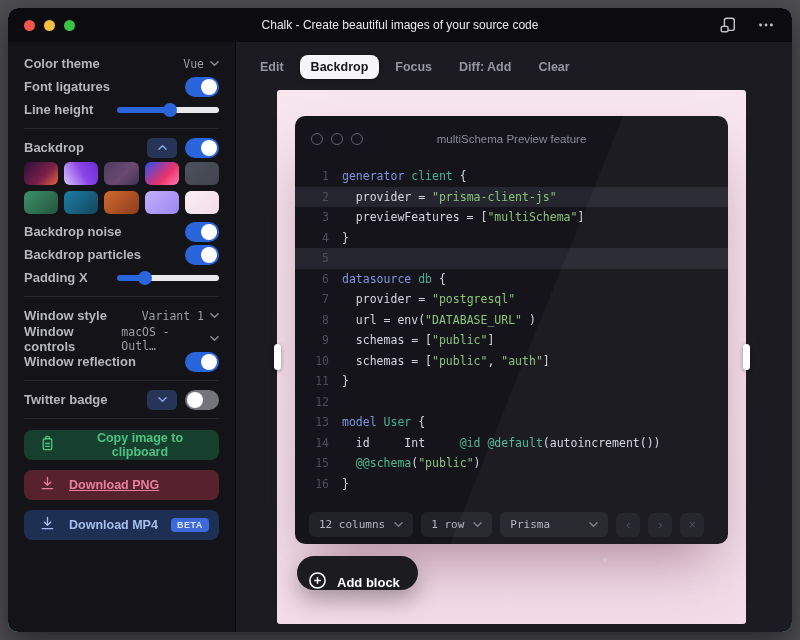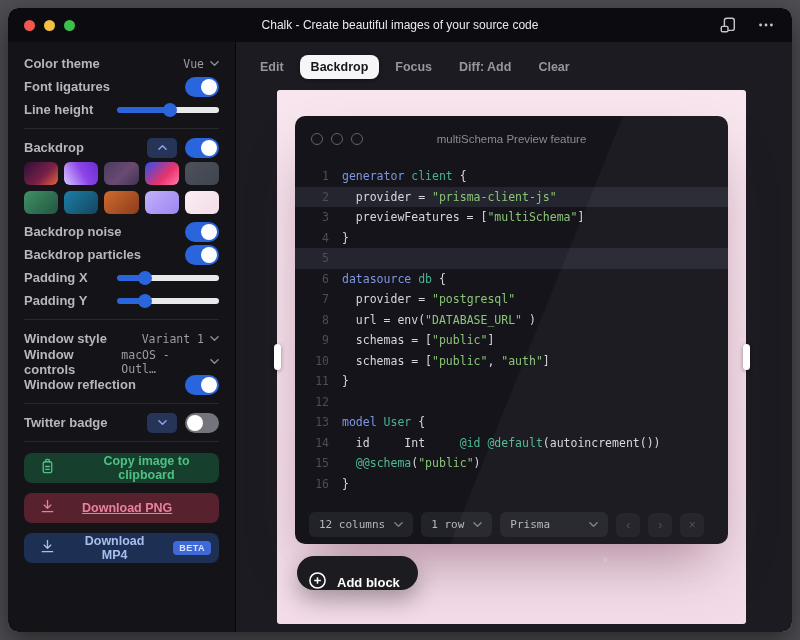--- a/index.html
+++ b/index.html
@@ -29,21 +29,21 @@
   .knob{width:16px;height:16px;border-radius:50%;background:#fff;position:absolute;top:2px}
   .on .knob{right:2px}.off .knob{left:2px}
   .slider{position:relative;width:102px;height:14px;cursor:pointer;flex:none}
   .slider .track{position:absolute;top:4px;left:0;right:0;height:6px;border-radius:3px}
   .slider .thumb{position:absolute;top:0;width:14px;height:14px;border-radius:50%;background:#2b65dc;transform:translateX(-50%)}
   .ctl-group{display:flex;align-items:center;gap:8px}
   .chevbtn{width:30px;height:20px;border-radius:5px;background:#253457;display:flex;align-items:center;justify-content:center;cursor:pointer}
   .divider{height:1px;background:#28282e;margin:7px 0;flex:none}
   .swatches{display:grid;grid-template-columns:repeat(5,1fr);gap:6px;margin:3px 0 6px;flex:none}
   .swatch{height:23px;border-radius:6px;cursor:pointer}
-  .sbtn{height:30px;border-radius:8px;display:flex;align-items:center;gap:26px;padding:0 8px 0 15px;font-size:12.5px;font-weight:700;margin-top:10px;cursor:pointer;border:none;flex:none}
+  .sbtn{height:30px;border-radius:8px;display:flex;align-items:center;gap:13px;padding:0 8px 0 15px;font-size:12.5px;font-weight:700;margin-top:10px;cursor:pointer;border:none;flex:none}
   .badge{font-size:9px;font-weight:700;padding:2px 6px;border-radius:4px;letter-spacing:.5px}
 
   
   .main{flex:1;background:#1b1b21;position:relative;min-width:0}
   .tabs{display:flex;gap:5px;align-items:center;padding:13px 0 0 13px;font-size:12.5px}
   .tab{padding:5px 11px;border-radius:8px;color:#96969e;font-weight:600;cursor:pointer;white-space:nowrap}
   .tab.active{background:#f6f6f8;color:#17171a;box-shadow:0 1px 4px rgba(0,0,0,.4)}
 
   .canvas{position:absolute;left:41px;top:48px;width:469px;height:534px;border-radius:3px;
     background:linear-gradient(180deg,#f8e6ee 0%,#f6e1eb 55%,#f3dce8 100%)}
@@ -159,27 +159,20 @@
             </div>
           </div>
           <div class="srow">
             <span class="slabel">Backdrop particles</span>
             <div class="toggle on">
               <span class="knob"></span>
             </div>
           </div>
           <div class="srow">
             <span class="slabel">Padding X</span>
-            <div class="slider">
-              <div class="track" style="background: linear-gradient(to right, rgb(43, 101, 220) 27%, rgb(233, 233, 236) 27%);"></div>
-              <div class="thumb" style="left: 27%;"></div>
-            </div>
-          </div>
-          <div class="srow">
-            <span class="slabel">Padding Y</span>
             <div class="slider">
               <div class="track" style="background: linear-gradient(to right, rgb(43, 101, 220) 27%, rgb(233, 233, 236) 27%);"></div>
               <div class="thumb" style="left: 27%;"></div>
             </div>
           </div>
           <div class="divider"></div>
           <div class="srow">
             <span class="slabel">Window style</span>
             <span class="sval">
               <span>Variant 1</span>

